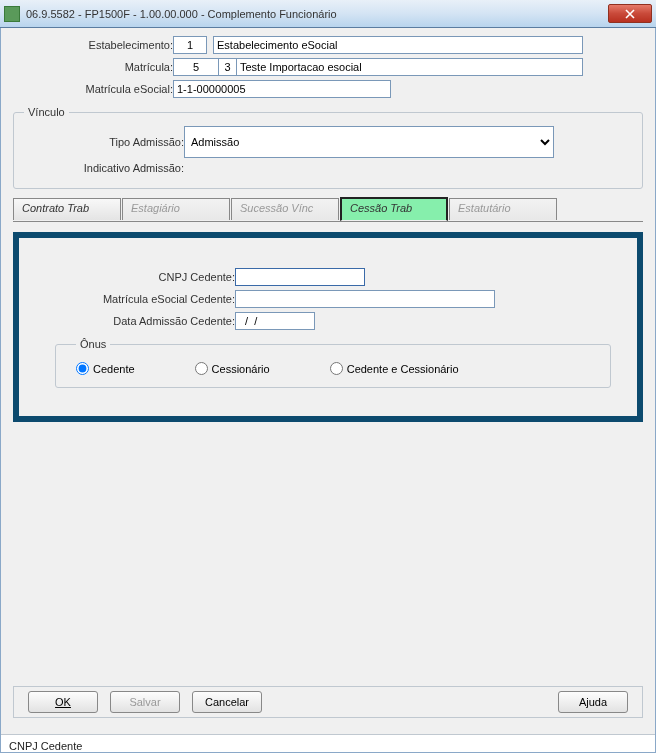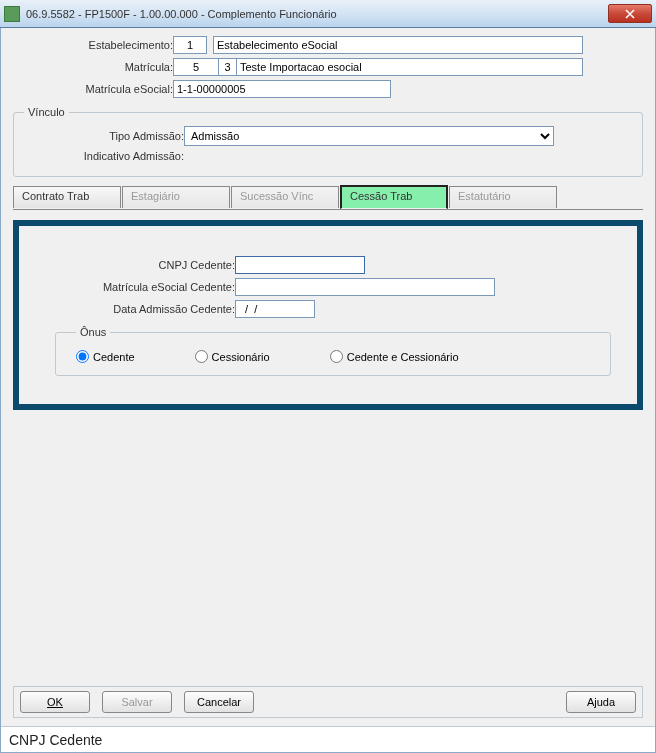--- a/index.html
+++ b/index.html
@@ -65,29 +65,30 @@
     }
     legend {
       padding: 0 4px;
       color: #333;
     }
 
     .form-select {
       border: 1px solid #7a98b8;
       background: #fff;
       padding: 1px 2px;
-      height: 20px;
+      height: 32px;
       flex: 1;
       max-width: 370px;
     }
 
     .tabs {
       display: flex;
       border-bottom: 1px solid #888;
       margin-top: 6px;
+      font-style: italic;
     }
     .tab {
       width: 108px;
       height: 22px;
       border: 1px solid #888;
       border-bottom: none;
       background: linear-gradient(to bottom, #f8f8f8, #e4e4e4);
       padding: 3px 8px;
       margin-right: 1px;
       cursor: pointer;
@@ -123,43 +124,43 @@
     }
     .radio-row { display: flex; gap: 60px; align-items: center; }
     .radio-item { display: flex; align-items: center; gap: 4px; }
     input[type="radio"] { margin: 0; }
 
     .button-bar {
       position: absolute;
       left: 12px; right: 12px; bottom: 34px;
       display: flex;
       gap: 12px;
-      padding: 4px 6px;
+      padding: 4px 14px;
       border: 1px solid #c0c8d0;
     }
     .btn {
       min-width: 70px;
       height: 22px;
       border: 1px solid #888;
       border-radius: 3px;
       background: linear-gradient(to bottom, #fdfdfd, #e2e2e2);
       cursor: pointer;
       padding: 0 10px;
     }
     .btn:disabled { color: #999; }
     .btn-spacer { flex: 1; }
 
     .status-bar {
       position: absolute;
       left: 0; right: 0; bottom: 0;
-      height: 26px;
+      height: 18px;
       background: #fff;
       border-top: 1px solid #c0c8d0;
       padding: 5px 8px;
-      font-size: 14px;
+      font-size: 11px;
       color: #222;
     }
   </style>
 </head>
 <body>
 
 <div class="titlebar">
   <div class="titlebar-icon"></div>
   <span class="titlebar-text">06.9.5582 - FP1500F - 1.00.00.000 - Complemento Funcionário</span>
   <div class="close-btn">

